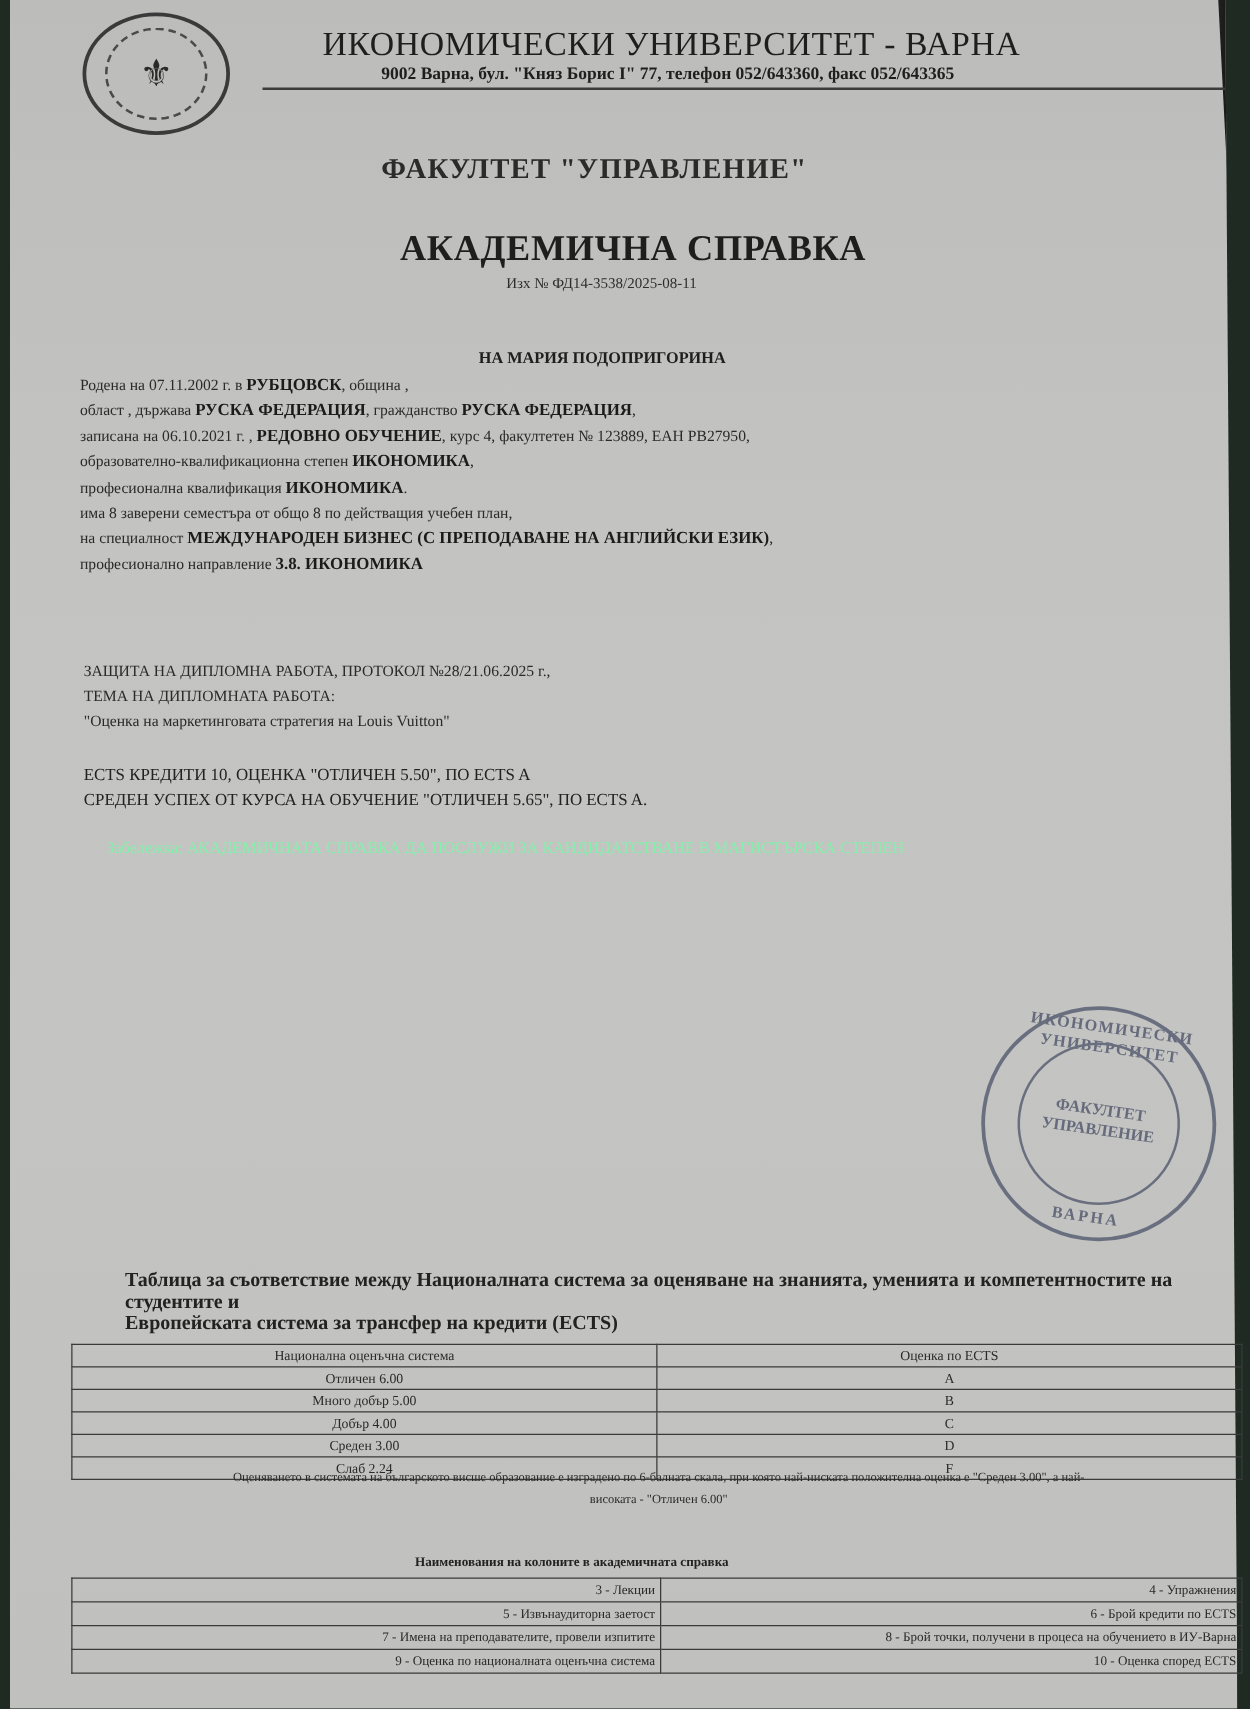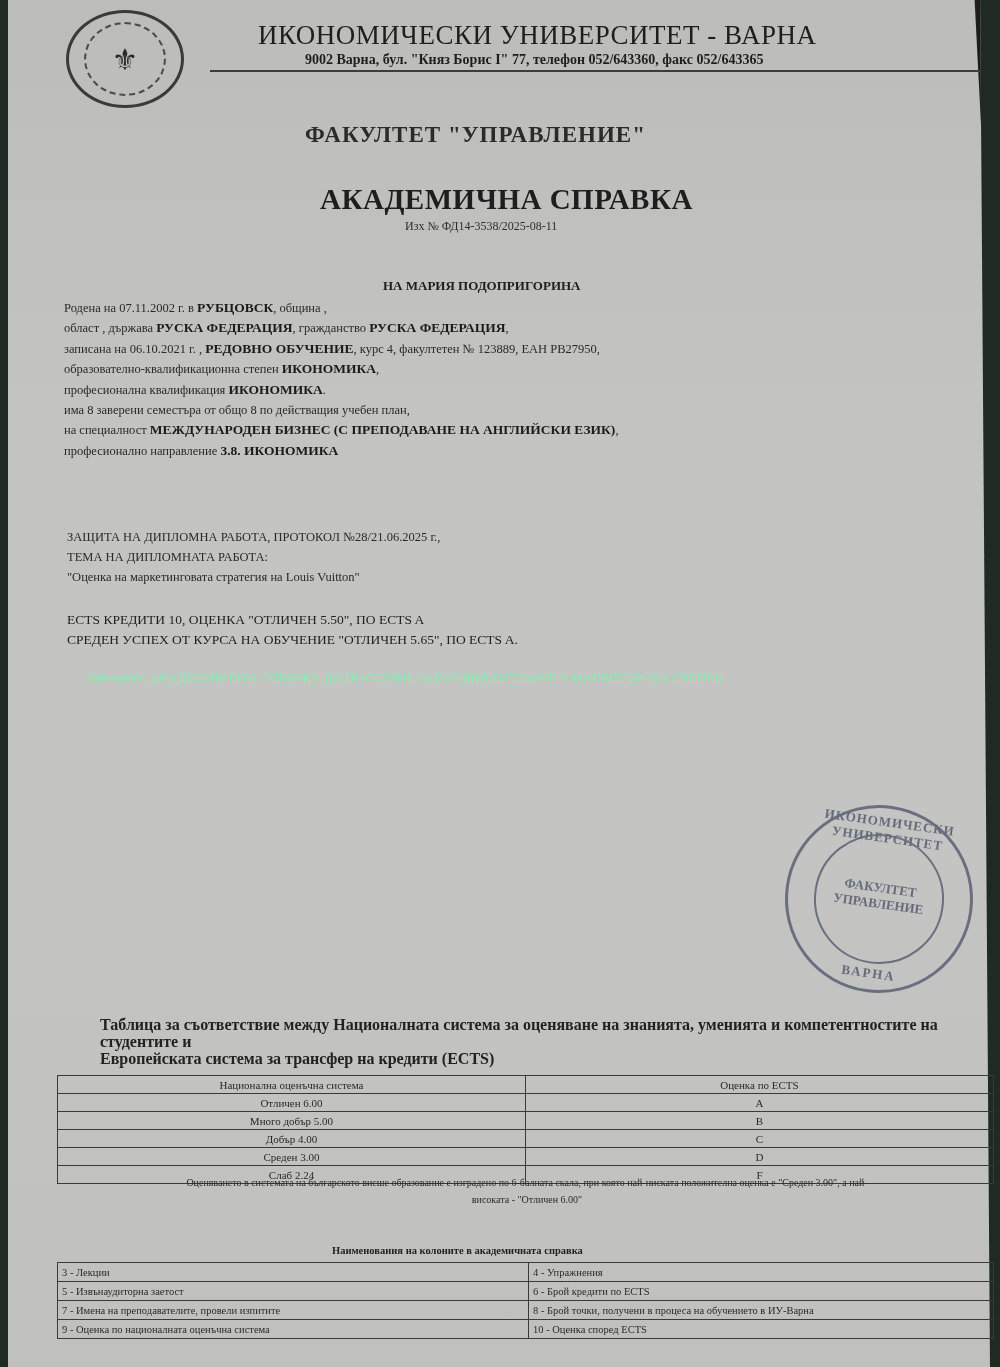--- a/index.html
+++ b/index.html
@@ -96,21 +96,21 @@
     left:62px; top:1174px; width:930px; text-align:center; font-size:10px; line-height:17px; color:#2a2a2a;
   }
   .table2-caption {
     left:332px; top:1245px; font-size:10.5px; font-weight:bold; white-space:nowrap; color:#222;
   }
   table.abbr {
     position:absolute; left:57px; top:1262px; width:937px; border-collapse:collapse;
     font-size:10.5px; color:#2a2a2a;
   }
   table.abbr td {
-    border:1.5px solid #3a3a3a; height:18px; padding:0 4px; text-align:left;
+    border:1.5px solid #3a3a3a; height:18px; padding:0 4px; text-align:right;
   }
   table.abbr td:first-child { width:462px; }
 </style>
 </head>
 <body>
 
 <div class="paper">
   <div class="edge-right"></div>
 </div>
 

